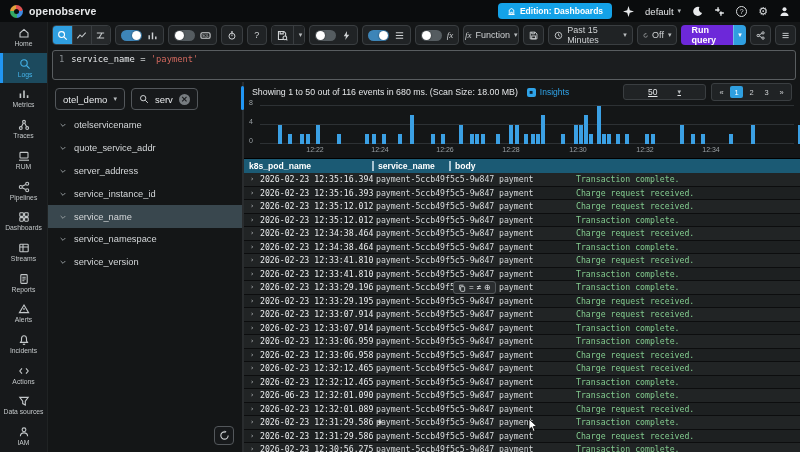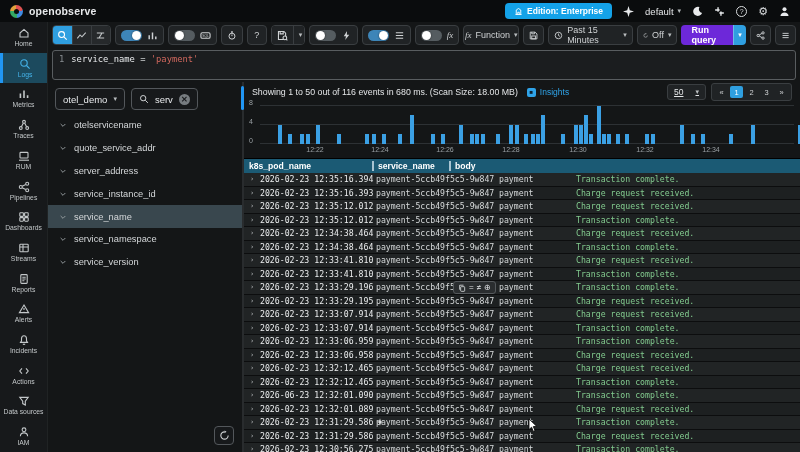--- a/index.html
+++ b/index.html
@@ -76,21 +76,21 @@
   .field-row svg { width:8px; height:8px; stroke:#9aa0a4; fill:none; stroke-width:1.4; }
   .splitter-handle { position:absolute; right:-2px; top:4px; width:3px; height:24px; background:#2196f3; border-radius:2px; cursor:col-resize; }
   .panel-refresh { position:absolute; bottom:7px; right:8px; width:20px; height:19px; border:1px solid #53575b; border-radius:4px; display:flex; align-items:center; justify-content:center; color:#cfd2d4; cursor:pointer; background:#17191b; }
 
   
   .results { flex:1; display:flex; flex-direction:column; min-width:0; }
   .info-bar { flex:0 0 20px; display:flex; align-items:center; gap:9px; padding:0 8px; font-size:8.8px; color:#e4e6e8; }
   .insights { color:#2fa3e8; display:flex; align-items:center; gap:4px; font-size:8.5px; cursor:pointer; }
   .insights-glyph { width:9px; height:9px; background:#2fa3e8; border-radius:2px; display:grid; place-items:center; color:#0c2233; font-size:6px; font-weight:bold; }
   .right-controls { margin-left:auto; display:flex; align-items:center; gap:5px; }
-  .page-size { border:1px solid #3a3e41; background:#202325; border-radius:3px; padding:2px 6px; font-size:8.5px; display:flex; align-items:center; gap:12px; cursor:pointer;text-decoration:underline; }
+  .page-size { border:1px solid #3a3e41; background:#202325; border-radius:3px; padding:2px 24px; font-size:8.5px; display:flex; align-items:center; gap:20px; cursor:pointer;text-decoration:underline; }
   .pager { display:flex; gap:2px; background:#202325; border:1px solid #3a3e41; border-radius:3px; padding:2px 3px; }
   .page-btn { min-width:13px; height:12px; border-radius:2px; display:flex; align-items:center; justify-content:center; font-size:7.5px; color:#cfd2d4; cursor:pointer; }
   .page-btn.active { background:#2f9fe0; color:#fff; }
 
   
   .chart { position:relative; flex:0 0 56px; margin:0 4px 0 2px; }
   .plot { position:absolute; left:14px; right:2px; top:2px; height:40px; }
   .gridline { position:absolute; left:0; right:0; height:1px; background:#2d3134; }
   .ytick { position:absolute; left:-11px; font-size:7px; color:#9aa0a4; transform:translateY(-50%); }
   .bar { position:absolute; bottom:0; width:4px; background:#3ba0e4; }
@@ -125,21 +125,21 @@
   <div class="topbar">
     <span class="logo-ring">
         <i></i>
       </span>
     <span class="brand">openobserve</span>
     <div class="top-right">
       <span class="edition-badge">
         <svg width="9" height="9" viewBox="0 0 12 12" style="stroke:#fff;fill:none;stroke-width:1.2">
             <path d="M2 10 H10 M3 10 V4 L6 2 L9 4 V10 M5 10 V7 H7 V10"></path>
           </svg>
-        <span>Edition: Enterprise</span>
+        <span>Edition: Dashboards</span>
       </span>
       <span class="top-icon">
         <svg width="11" height="11" viewBox="0 0 12 12" fill="#e8eaec">
             <path d="M6 0 L7.4 4.6 L12 6 L7.4 7.4 L6 12 L4.6 7.4 L0 6 L4.6 4.6 Z"></path>
           </svg>
       </span>
       <span class="org-select">
         <span>default</span>
         <span class="caret">▾</span>
       </span>

